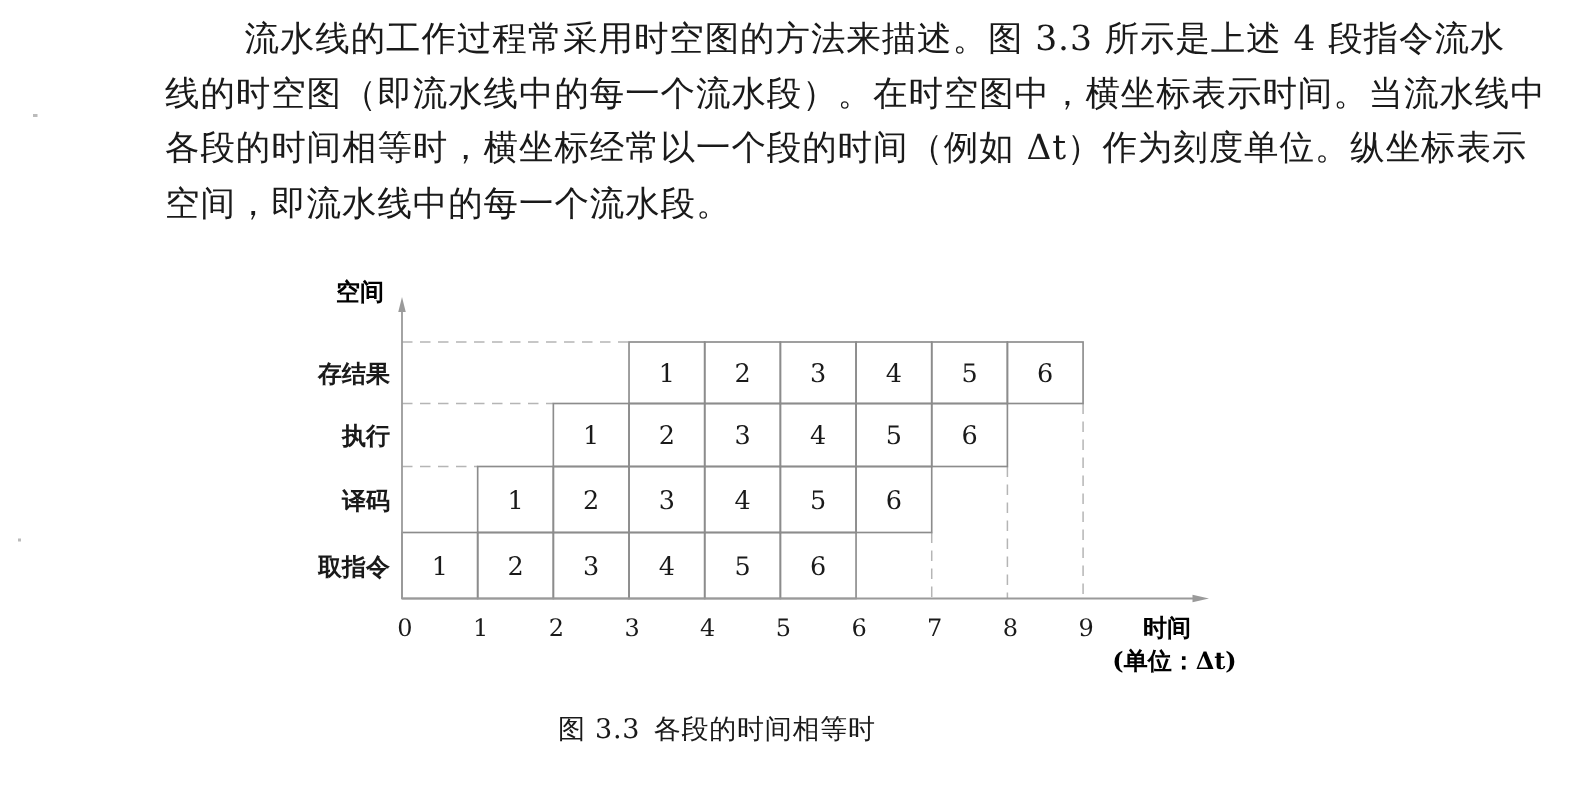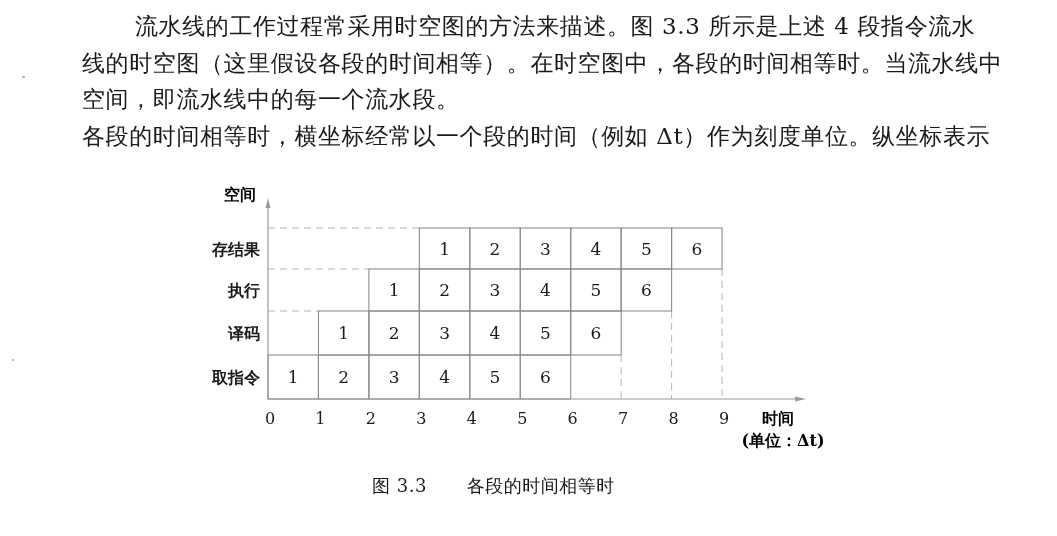--- a/index.html
+++ b/index.html
@@ -6,38 +6,38 @@
   body {
     width: 1057px; height: 536px; position: relative; overflow: hidden;
     font-family: "DejaVu Serif", "Liberation Serif", serif;
     color: #1a1a1a;
   }
   .para {
     position: absolute; left: 82px; top: 8px; width: 962px;
     font-size: 23px; line-height: 36.7px; letter-spacing: 0.6px;
     text-align: justify; text-align-last: left;
   }
-  .para .line { display: block; white-space: nowrap; }
+  .para .line { display: block; white-space: nowrap; margin-left: 28px; }
   .para .line.first { padding-left: 53px; }
   .speck { position: absolute; width: 3px; height: 2px; background: #bbb; }
   svg text { font-family: "DejaVu Serif", "Liberation Serif", serif; }
   .caption {
     position: absolute; left: 372px; top: 474px;
     font-size: 18px; letter-spacing: 0.5px; white-space: nowrap;
   }
-  .caption .num { margin-right: 40px; }
+  .caption .num { margin-right: 9px; }
 </style>
 </head>
 <body>
 
 <div class="para">
   <span class="line first">流水线的工作过程常采用时空图的方法来描述。图 3.3 所示是上述 4 段指令流水</span>
-  <span class="line">线的时空图（这里假设各段的时间相等）。在时空图中，各段的时间相等时。当流水线中</span>
+  <span class="line">线的时空图（即流水线中的每一个流水段）。在时空图中，横坐标表示时间。当流水线中</span>
+  <span class="line">各段的时间相等时，横坐标经常以一个段的时间（例如 Δt）作为刻度单位。纵坐标表示</span>
   <span class="line">空间，即流水线中的每一个流水段。</span>
-  <span class="line">各段的时间相等时，横坐标经常以一个段的时间（例如 Δt）作为刻度单位。纵坐标表示</span>
 </div>
 
 <div class="speck" style="left:22px;top:76px;"></div>
 <div class="speck" style="left:12px;top:359px;width:2px;"></div>
 
 <svg id="chart" width="1057" height="536" style="position:absolute;left:0;top:0;" xmlns="http://www.w3.org/2000/svg">
   <g id="guides">
       <line x1="268" y1="311" x2="318.45" y2="311" stroke="#b5b5b5" stroke-width="1" stroke-dasharray="7,5"></line>
       <line x1="268" y1="269" x2="368.9" y2="269" stroke="#b5b5b5" stroke-width="1" stroke-dasharray="7,5"></line>
       <line x1="268" y1="228" x2="419.35" y2="228" stroke="#b5b5b5" stroke-width="1" stroke-dasharray="7,5"></line>

